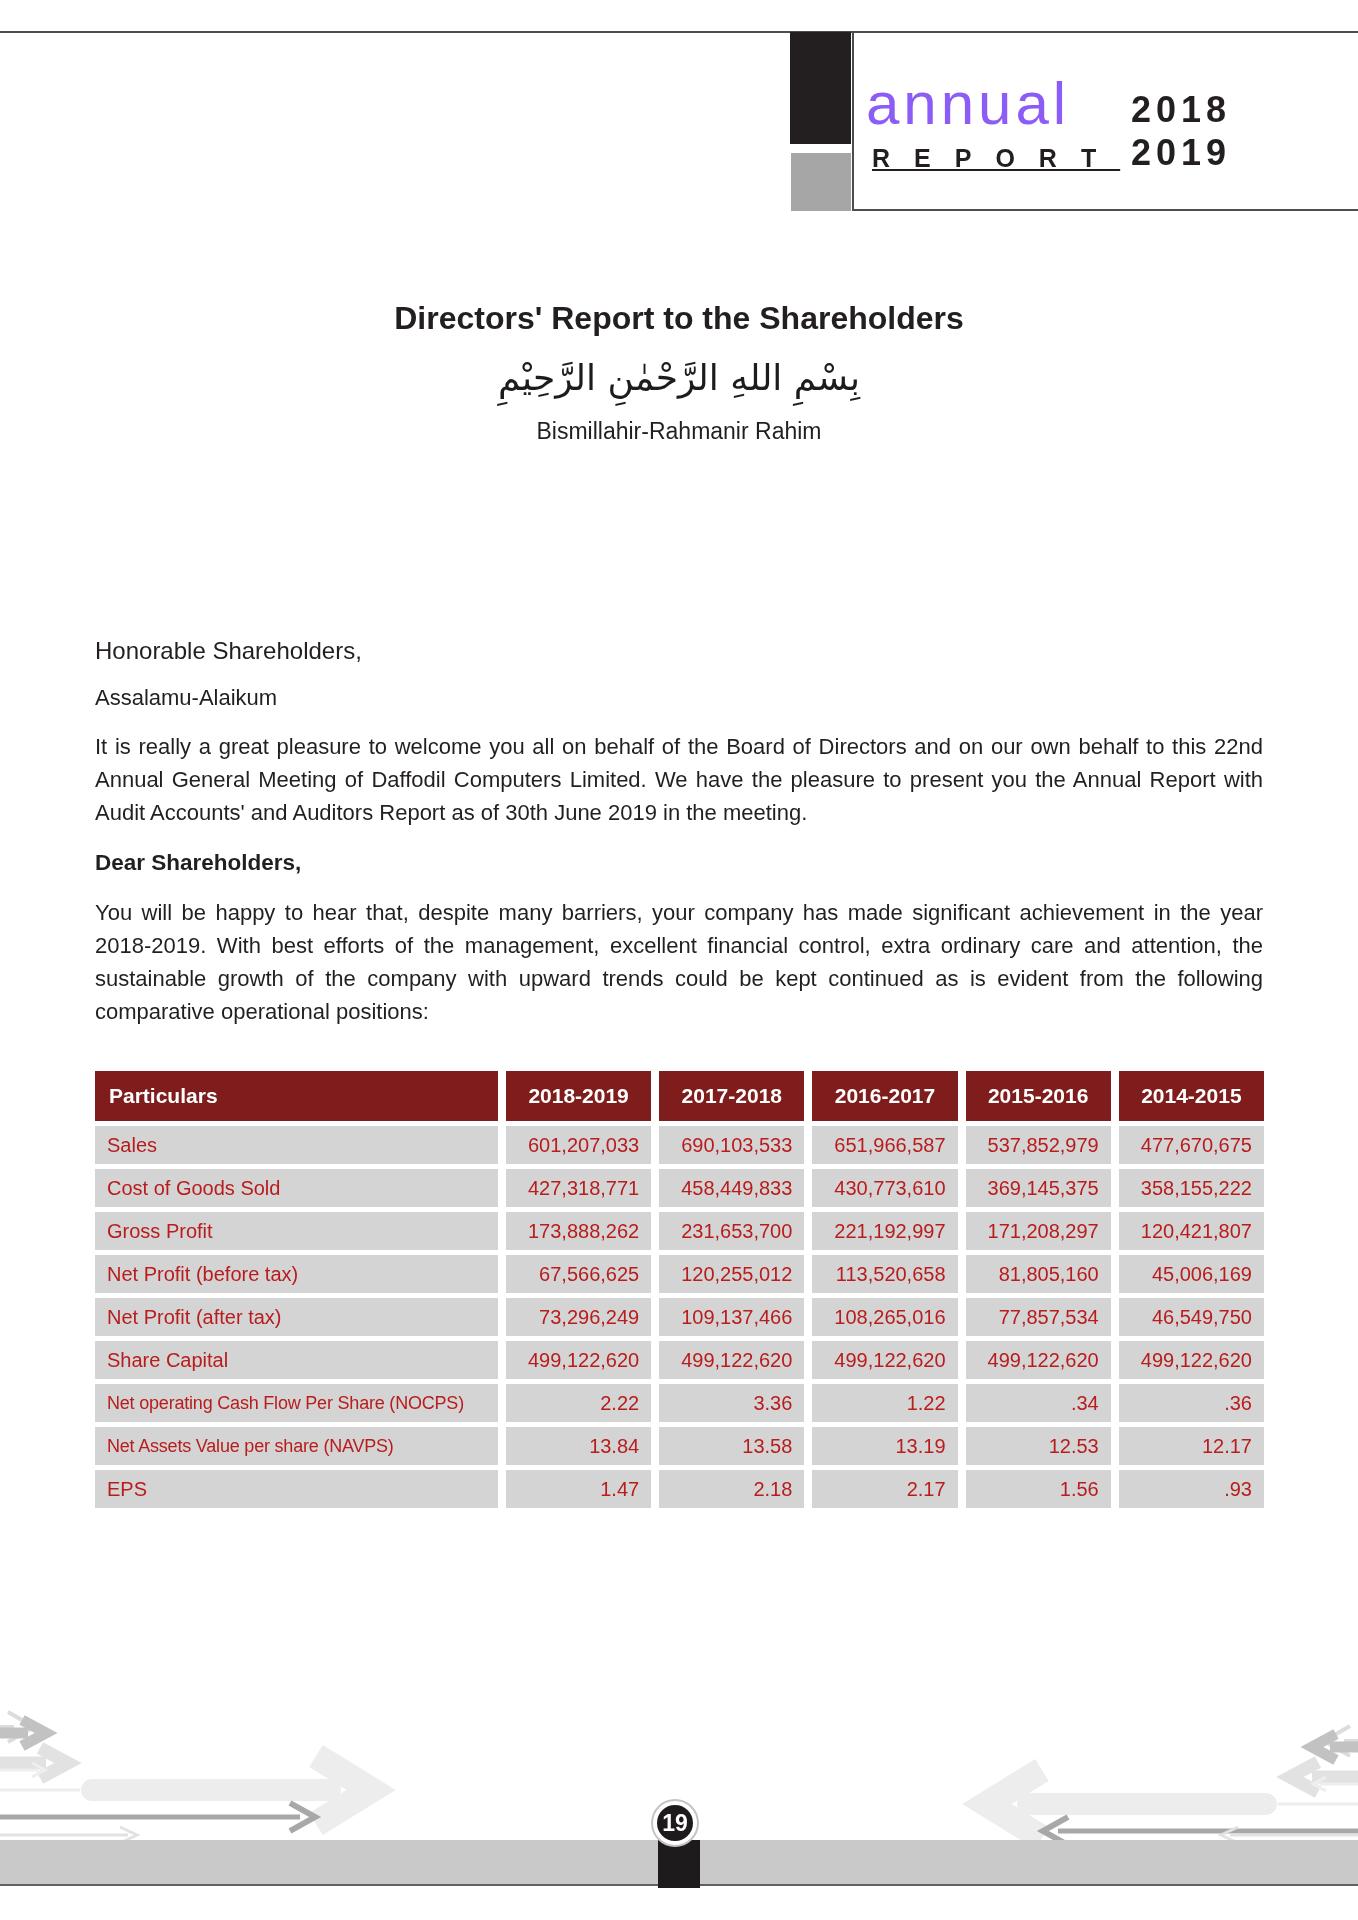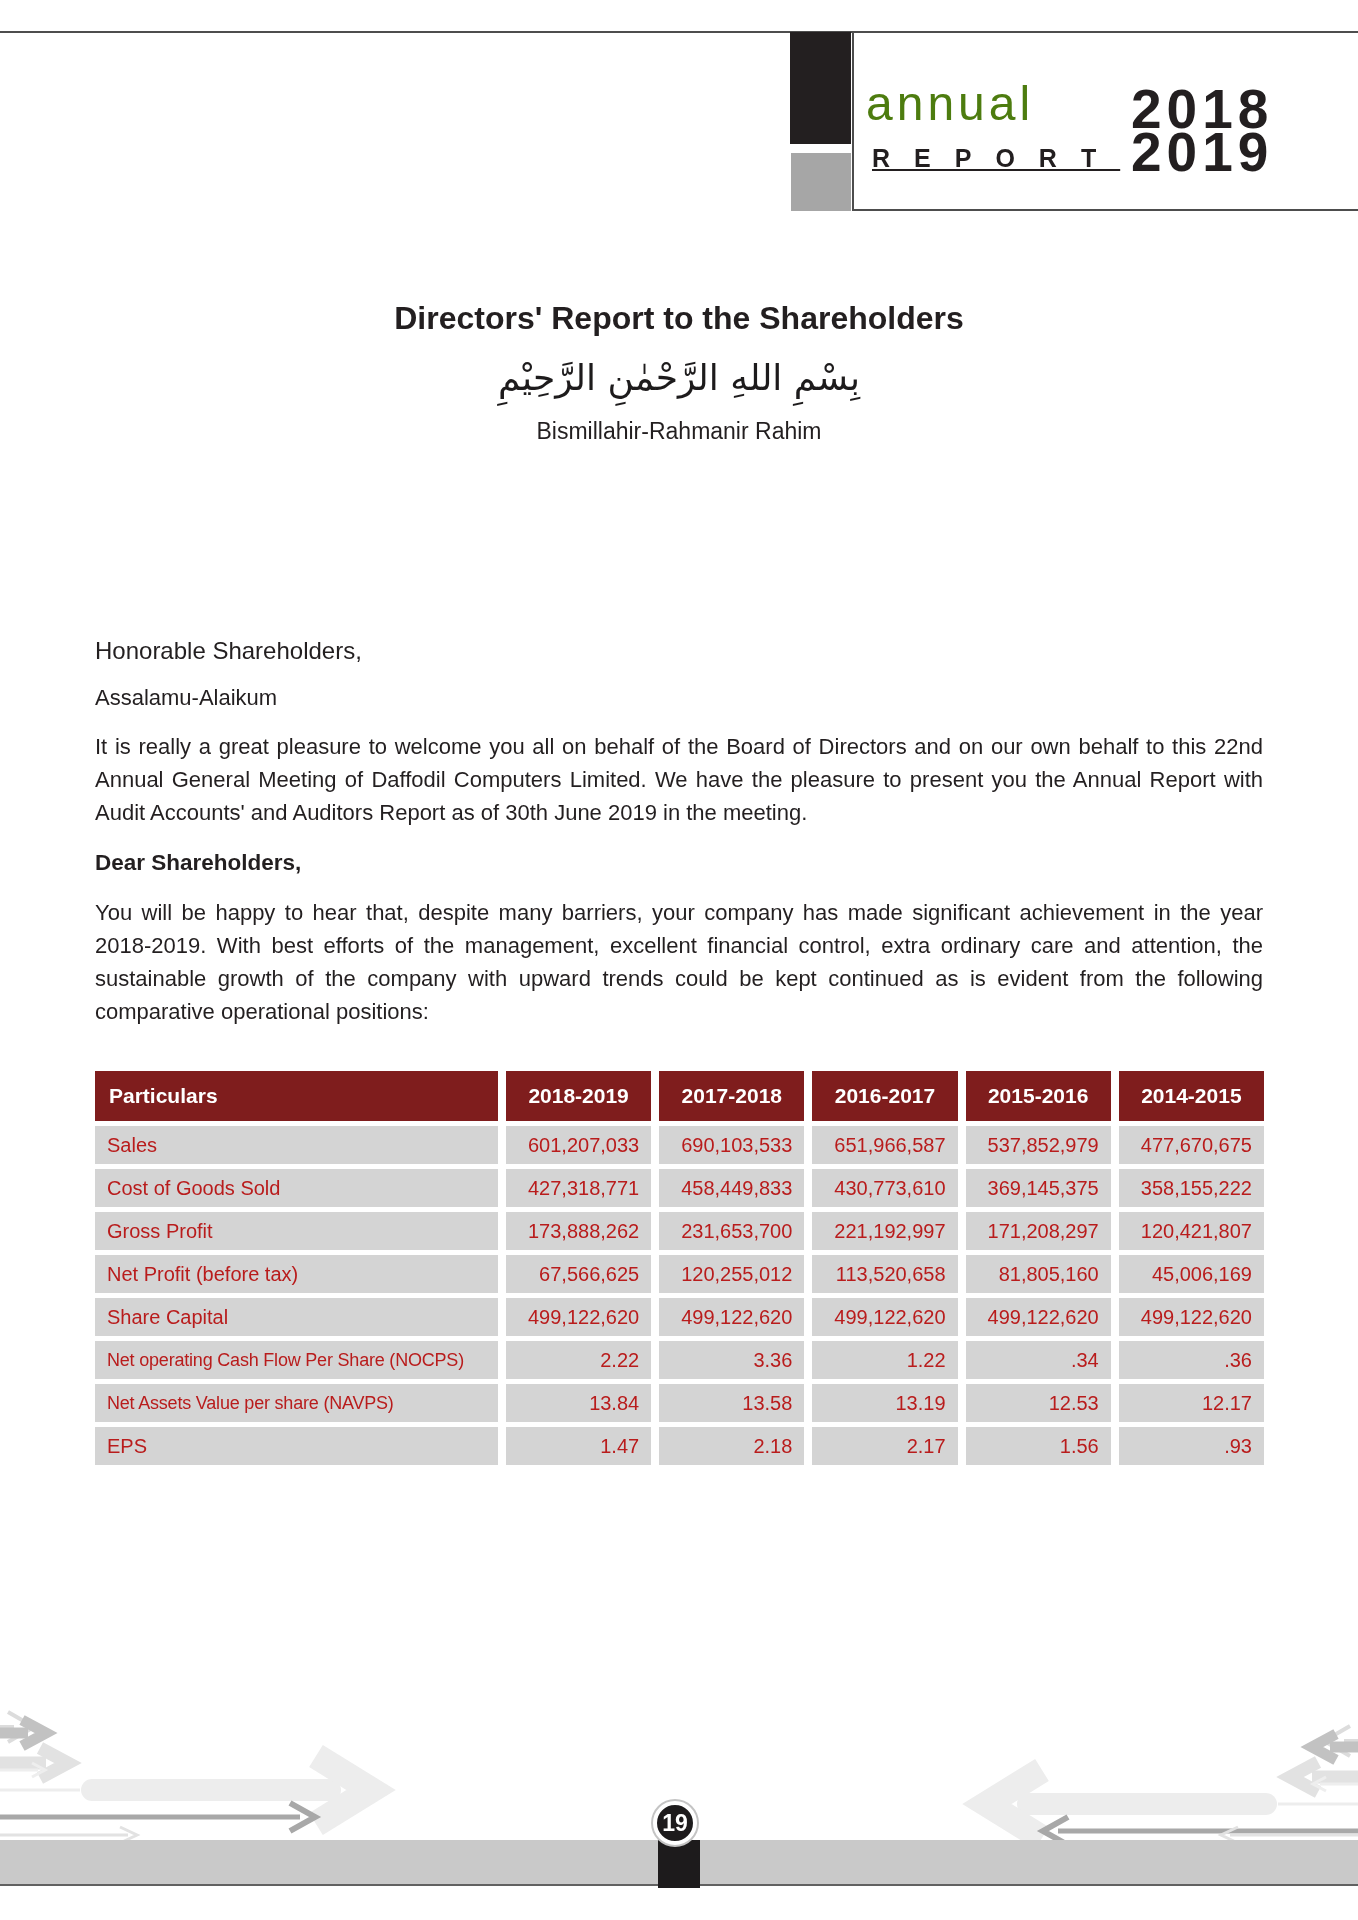--- a/index.html
+++ b/index.html
@@ -9,29 +9,29 @@
     background:#ffffff; overflow:hidden;
     font-family:"Liberation Sans", sans-serif; color:#231f20;
   }
   
   .top-rule { position:absolute; left:0; top:31px; width:1358px; height:2px; background:#4d4d4d; }
   .logo-black { position:absolute; left:790px; top:32px; width:61px; height:112px; background:#231f20; }
   .logo-gray  { position:absolute; left:791px; top:153px; width:60px; height:58px; background:#a6a6a6; }
   .logo-vline { position:absolute; left:852px; top:32px; width:2px; height:179px; background:#4d4d4d; }
   .logo-hline { position:absolute; left:853px; top:209px; width:505px; height:2px; background:#4d4d4d; }
   .brand-annual {
-    position:absolute; left:866px; top:72px; font-size:48px; line-height:64px;
-    letter-spacing:4px; font-weight:400; color:#4d7c0f;
+    position:absolute; left:866px; top:72px; font-size:60px; line-height:64px;
+    letter-spacing:4px; font-weight:400; color:#8b5cf6;
   }
   .brand-report {
     position:absolute; left:872px; top:146px; font-size:25px; line-height:25px;
     font-weight:700; letter-spacing:24px; color:#231f20; white-space:nowrap;text-decoration:underline;
   }
   .brand-years {
-    position:absolute; left:1131px; top:88px; font-size:55px; line-height:43px;
+    position:absolute; left:1131px; top:88px; font-size:36px; line-height:43px;
     font-weight:700; letter-spacing:5px; color:#231f20;
   }
   .brand-years span { display:block; }
   
   .doc-title { position:absolute; left:0; top:300px; width:100%; text-align:center;
     font-size:32px; font-weight:700; }
   .bismillah-ar { position:absolute; left:0; top:356px; width:100%; text-align:center;
     font-size:36px; line-height:44px; direction:rtl;
     font-family:"DejaVu Sans", sans-serif; color:#1d1b1c; }
   .bismillah-en { position:absolute; left:0; top:418px; width:100%; text-align:center;
@@ -136,20 +136,28 @@
             <td class="num">171,208,297</td>
             <td class="num">120,421,807</td>
           </tr>
           <tr>
             <td class="label">Net Profit (before tax)</td>
             <td class="num">67,566,625</td>
             <td class="num">120,255,012</td>
             <td class="num">113,520,658</td>
             <td class="num">81,805,160</td>
             <td class="num">45,006,169</td>
+          </tr>
+          <tr>
+            <td class="label">Net Profit (after tax)</td>
+            <td class="num">73,296,249</td>
+            <td class="num">109,137,466</td>
+            <td class="num">108,265,016</td>
+            <td class="num">77,857,534</td>
+            <td class="num">46,549,750</td>
           </tr>
           <tr>
             <td class="label">Share Capital</td>
             <td class="num">499,122,620</td>
             <td class="num">499,122,620</td>
             <td class="num">499,122,620</td>
             <td class="num">499,122,620</td>
             <td class="num">499,122,620</td>
           </tr>
           <tr>

